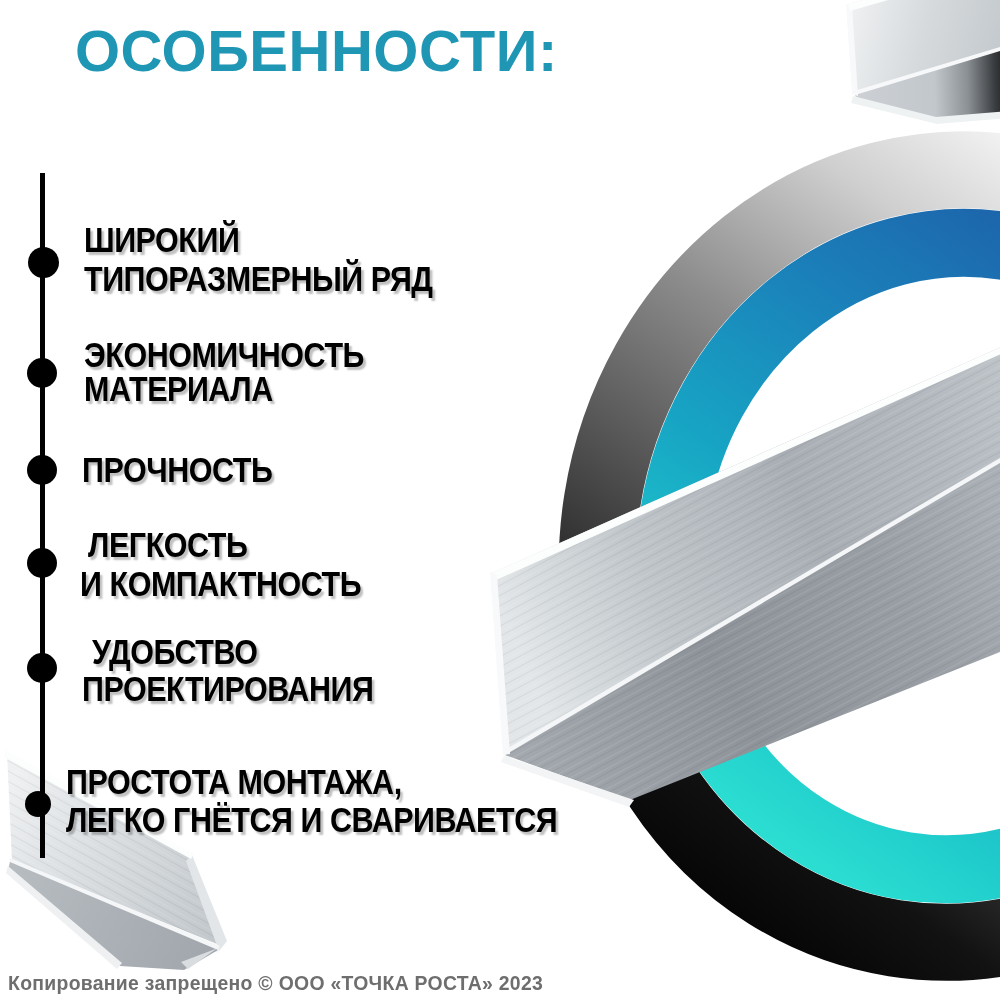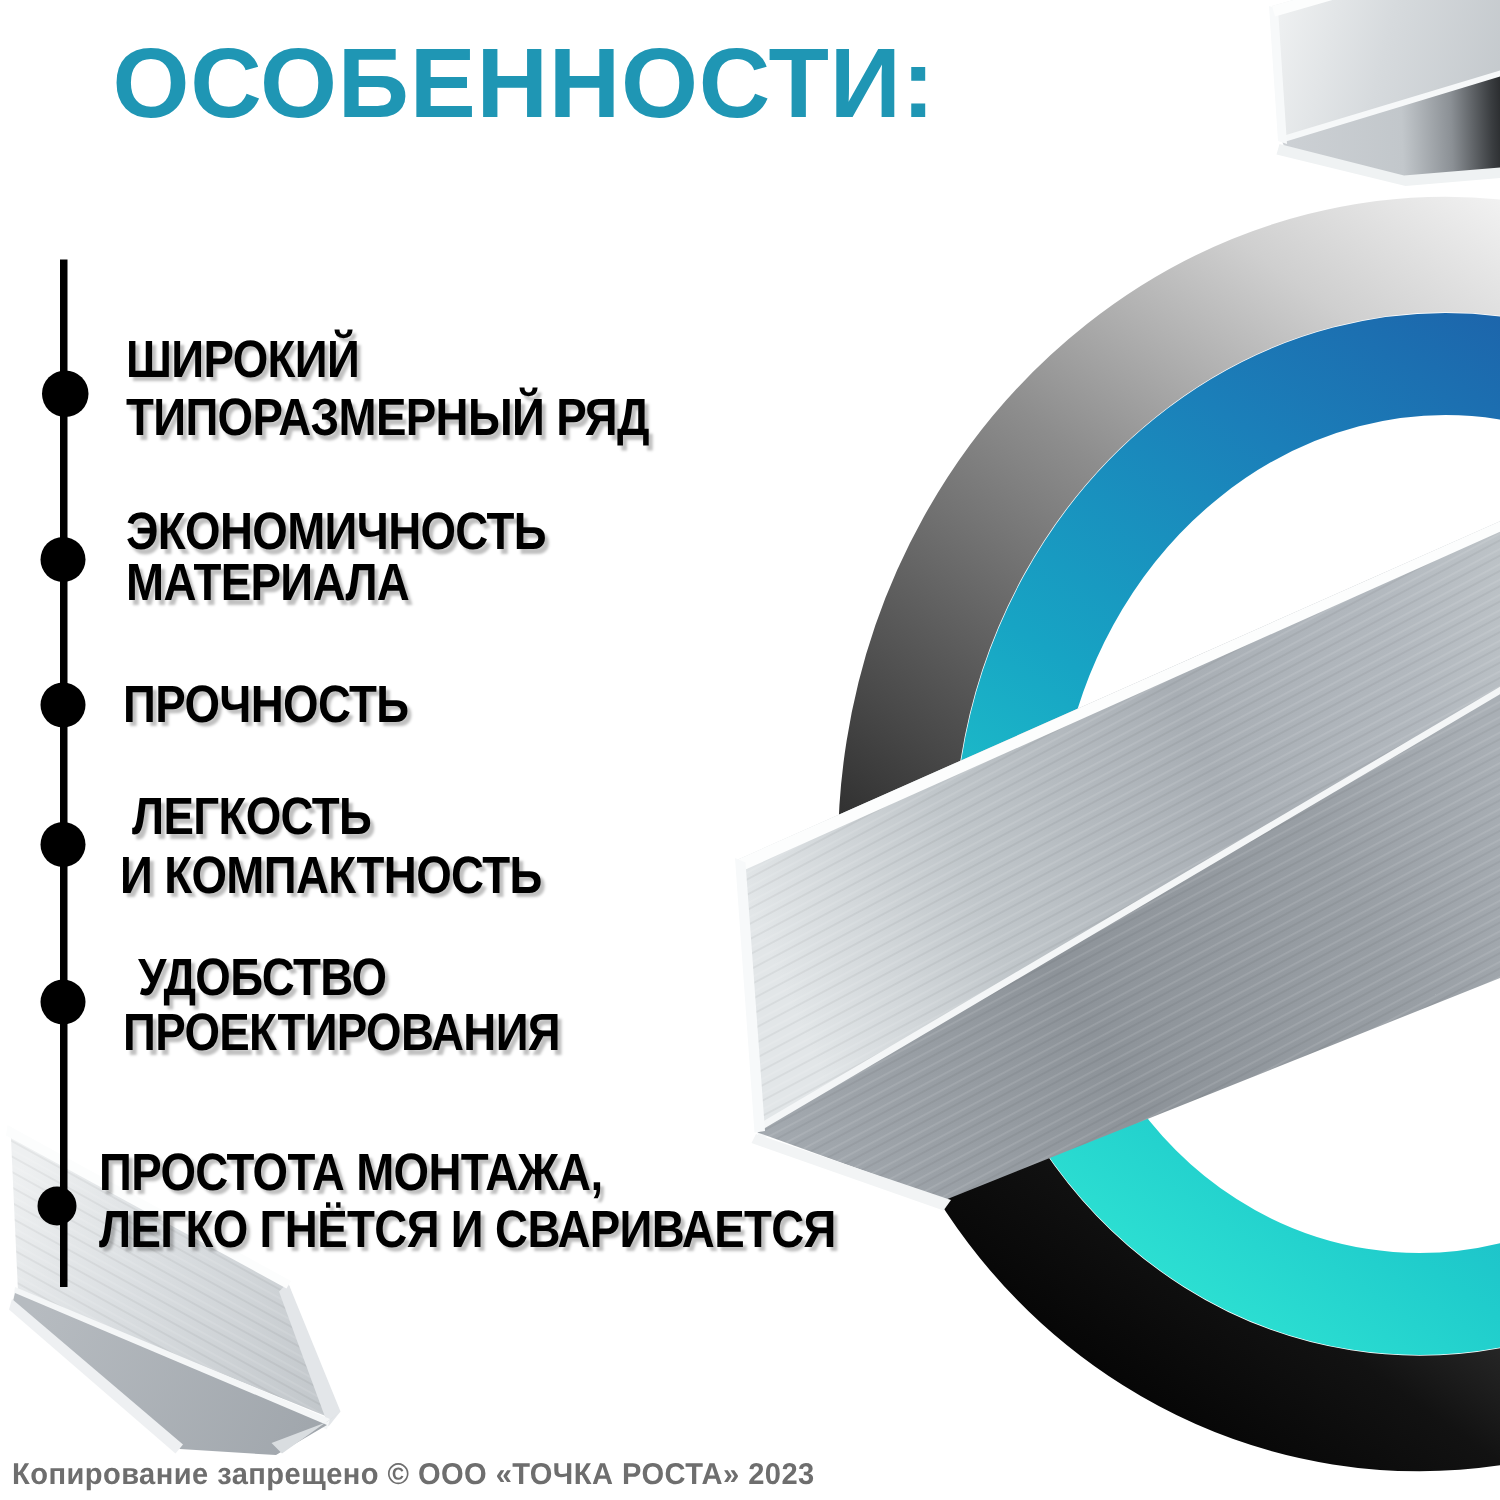--- a/index.html
+++ b/index.html
@@ -5,21 +5,21 @@
   html,body{margin:0;padding:0;background:#ffffff;}
   #canvas{
     position:relative;width:1000px;height:1000px;overflow:hidden;background:#ffffff;
     font-family:"Liberation Sans","DejaVu Sans",sans-serif;
   }
   svg.layer{position:absolute;left:0;top:0;}
 
   
   .title{
     position:absolute;left:75px;top:21px;margin:0;
-    font-size:66px;font-weight:700;letter-spacing:.5px;line-height:1.05;
+    font-size:58px;font-weight:700;letter-spacing:.5px;line-height:1.05;
     color:#1f96b4;white-space:nowrap;
   }
 
   
   .tl-line{position:absolute;left:40px;top:173px;width:5px;height:685px;background:#000;}
   .tl-dot{position:absolute;background:#000;border-radius:50%;}
 
   
   .fline{
     position:absolute;font-size:35px;font-weight:700;line-height:36px;color:#000;

